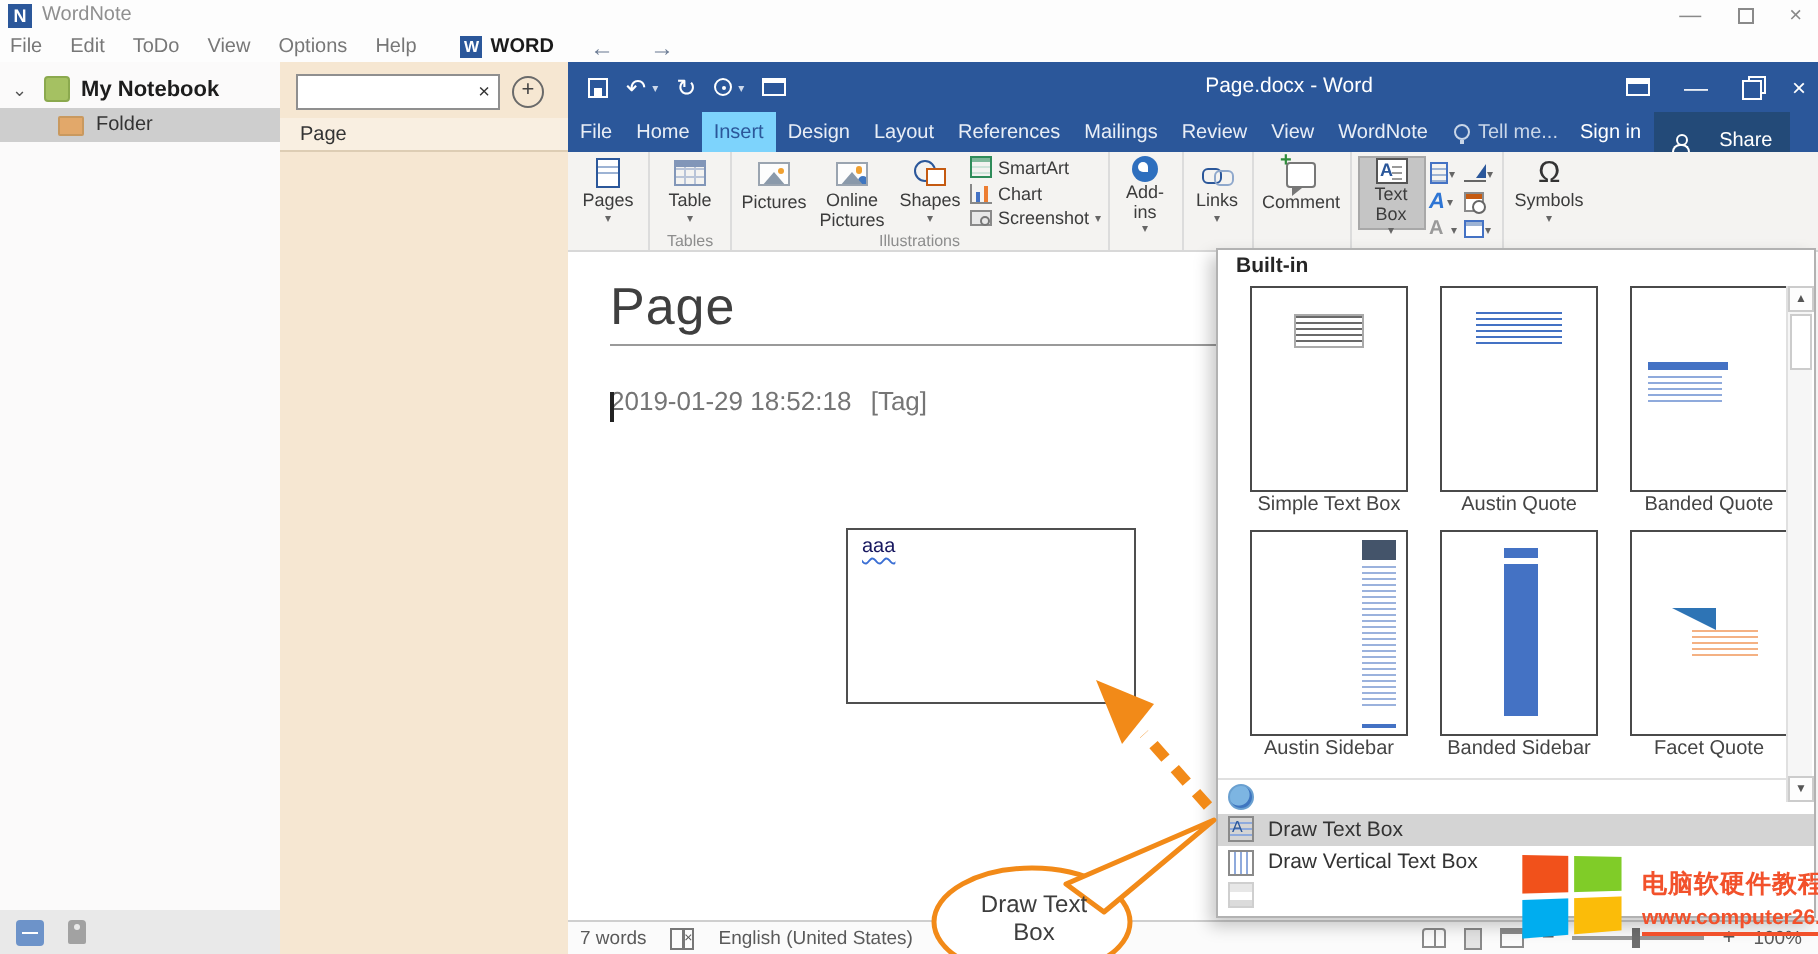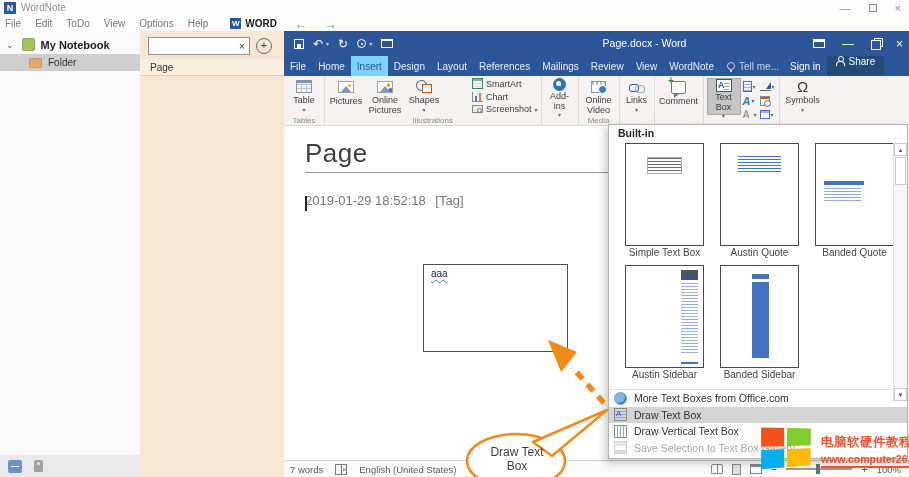--- a/index.html
+++ b/index.html
@@ -64,34 +64,34 @@
   .w-restore::after { content:""; position:absolute; left:-1px; top:-1px; width:8px; height:8px; background:#2b579a; border:1px solid #fff; }
   .w-ctrl-glyph { font-size:12px; }
 
   .w-tabrow { position:absolute; left:0; top:25px; width:625px; height:20px; background:#2b579a; display:flex; align-items:stretch; white-space:nowrap; overflow:hidden; }
   .w-tab { padding:0 6px; display:flex; align-items:center; color:#e9eef6; font-size:10px; }
   .w-tab.active { background:#7dd3fc; color:#2b579a; }
   .tellme { display:flex; align-items:center; gap:4px; color:#c9d6e8; font-size:10px; padding:0 5px; margin-left:2px; }
   .bulb { width:8px; height:8px; border:1.2px solid #c9d6e8; border-radius:50%; position:relative; }
   .bulb::after { content:""; position:absolute; left:2px; top:7px; width:2.5px; height:2px; background:#c9d6e8; }
   .signin { display:flex; align-items:center; color:#fff; font-size:10px; padding:0 6px; }
-  .share-tab { display:flex; align-items:flex-start; gap:4px; background:#234a78; color:#fff; font-size:10px; padding:0 9px; }
+  .share-tab { display:flex; align-items:flex-end; gap:15px; background:#234a78; color:#fff; font-size:10px; padding:0 9px; }
   .person-icon { width:9px; height:9px; position:relative; }
   .person-icon::before { content:""; position:absolute; left:2.5px; top:0; width:4px; height:4px; border-radius:50%; border:1px solid #fff; }
   .person-icon::after { content:""; position:absolute; left:0; top:5px; width:7px; height:4px; border-radius:4px 4px 0 0; border:1px solid #fff; border-bottom:none; }
 
   
   .ribbon { position:absolute; left:0; top:45px; width:625px; height:50px; background:#f4f3f1; border-bottom:1px solid #d8d8d8; display:flex; overflow:hidden; }
   .rgroup { position:relative; border-right:1px solid #dcdcdc; padding:2px 3px 10px 3px; display:flex; gap:2px; }
   .rgroup-label { position:absolute; bottom:0; left:0; width:100%; text-align:center; font-size:8px; color:#8d8d8d; }
   .big-btn { display:flex; flex-direction:column; align-items:center; font-size:9px; color:#3c3c3c; width:34px; text-align:center; line-height:9.5px; }
   .big-btn .bicon { height:18px; display:flex; align-items:center; justify-content:center; margin-bottom:1px; }
   .dd { font-size:6px; color:#666; }
   .stackcol { display:flex; flex-direction:column; justify-content:flex-start; gap:1px; }
-  .small-btn { display:flex; align-items:center; gap:3px; font-size:9px; color:#3c3c3c; height:12px; white-space:nowrap;margin-left:28px; }
+  .small-btn { display:flex; align-items:center; gap:3px; font-size:9px; color:#3c3c3c; height:12px; white-space:nowrap; }
   .small-btn.disabled { color:#a3a3a3; }
   .sicon { width:10px; height:10px; flex:none; }
   .pressed { background:#c5c5c5; border:1px solid #a8a8a8; }
   .mini-grid { display:grid; grid-template-columns:16px 16px; grid-auto-rows:13px; gap:1px; align-content:start; padding-top:2px; }
   .mini-cell { display:flex; align-items:center; gap:1px; font-size:8px; color:#555; }
   .omega { font-size:15px; color:#333; }
   
   .i-page { width:12px; height:15px; background:#fff; border:1px solid #2b579a; background-image:linear-gradient(transparent 3px, #9db3d4 3px, #9db3d4 4px, transparent 4px, transparent 6px, #9db3d4 6px, #9db3d4 7px, transparent 7px); }
   .i-table { width:16px; height:13px; border:1px solid #8296b8; background:
       linear-gradient(#8296b8 0 2.5px, transparent 2.5px),
@@ -298,20 +298,29 @@
     <span class="share-tab">
       <span class="person-icon"></span>
       <span>Share</span>
     </span>
   </div>
 
   <div class="ribbon">
     <div class="rgroup">
       <div class="big-btn">
         <span class="bicon">
+            <span class="i-page"></span>
+          </span>
+        <span>Pages</span>
+        <span class="dd">▾</span>
+      </div>
+    </div>
+    <div class="rgroup">
+      <div class="big-btn">
+        <span class="bicon">
             <span class="i-table"></span>
           </span>
         <span>Table</span>
         <span class="dd">▾</span>
       </div>
       <div class="rgroup-label">Tables</div>
     </div>
     <div class="rgroup">
       <div class="big-btn" style="width:36px">
         <span class="bicon">
@@ -352,29 +361,20 @@
       <div class="rgroup-label">Illustrations</div>
     </div>
     <div class="rgroup">
       <div class="big-btn" style="width:30px">
         <span class="bicon">
             <span class="i-addins"></span>
           </span>
         <span>Add-ins</span>
         <span class="dd">▾</span>
       </div>
-    </div>
-    <div class="rgroup">
-      <div class="big-btn" style="width:34px">
-        <span class="bicon">
-            <span class="i-video"></span>
-          </span>
-        <span>Online Video</span>
-      </div>
-      <div class="rgroup-label">Media</div>
     </div>
     <div class="rgroup">
       <div class="big-btn" style="width:28px">
         <span class="bicon">
             <span class="i-links"></span>
           </span>
         <span>Links</span>
         <span class="dd">▾</span>
       </div>
     </div>
@@ -492,43 +492,48 @@
         </div>
       <div class="gal-label">Austin Sidebar</div>
     </div>
     <div class="gal-item">
       <div class="thumb t-bsidebar">
           <span class="a a1"></span>
           <span class="a a2"></span>
         </div>
       <div class="gal-label">Banded Sidebar</div>
     </div>
+    <div class="gal-item">
+      <div class="thumb t-fquote">
+          <span class="a a1"></span>
+          <span class="a a2"></span>
+        </div>
+      <div class="gal-label">Facet Quote</div>
+    </div>
     <div class="gal-scroll">
       <span class="scroll-btn up">▲</span>
       <span class="scroll-thumb"></span>
       <span class="scroll-btn down">▼</span>
     </div>
   </div>
   <div class="tbd-menu">
     <div class="tbd-item">
       <span class="mi mi-more"></span>
-      <span>More Text Boxes from Office.com</span>
       <span class="submenu">▸</span>
     </div>
     <div class="tbd-item hl">
       <span class="mi mi-draw"></span>
       <span>Draw Text Box</span>
     </div>
     <div class="tbd-item">
       <span class="mi mi-vert"></span>
       <span>Draw Vertical Text Box</span>
     </div>
     <div class="tbd-item disabled">
       <span class="mi mi-save"></span>
-      <span>Save Selection to Text Box Gallery</span>
     </div>
   </div>
 </div>
 
 <svg class="abs overlay" width="909" height="477" viewBox="0 0 909 477">
   <line x1="604" y1="403" x2="572" y2="367" stroke="#f28a18" stroke-width="5.5" stroke-dasharray="9 7"></line>
   <polygon points="548,340 577,352 561,372" fill="#f28a18"></polygon>
   <ellipse cx="516" cy="461" rx="49" ry="27" fill="#ffffff" stroke="#f28a18" stroke-width="2.5"></ellipse>
   <path d="M 533 442 L 607 410 L 552 456 Z" fill="#ffffff" stroke="#f28a18" stroke-width="2.5" stroke-linejoin="round"></path>
 </svg>

